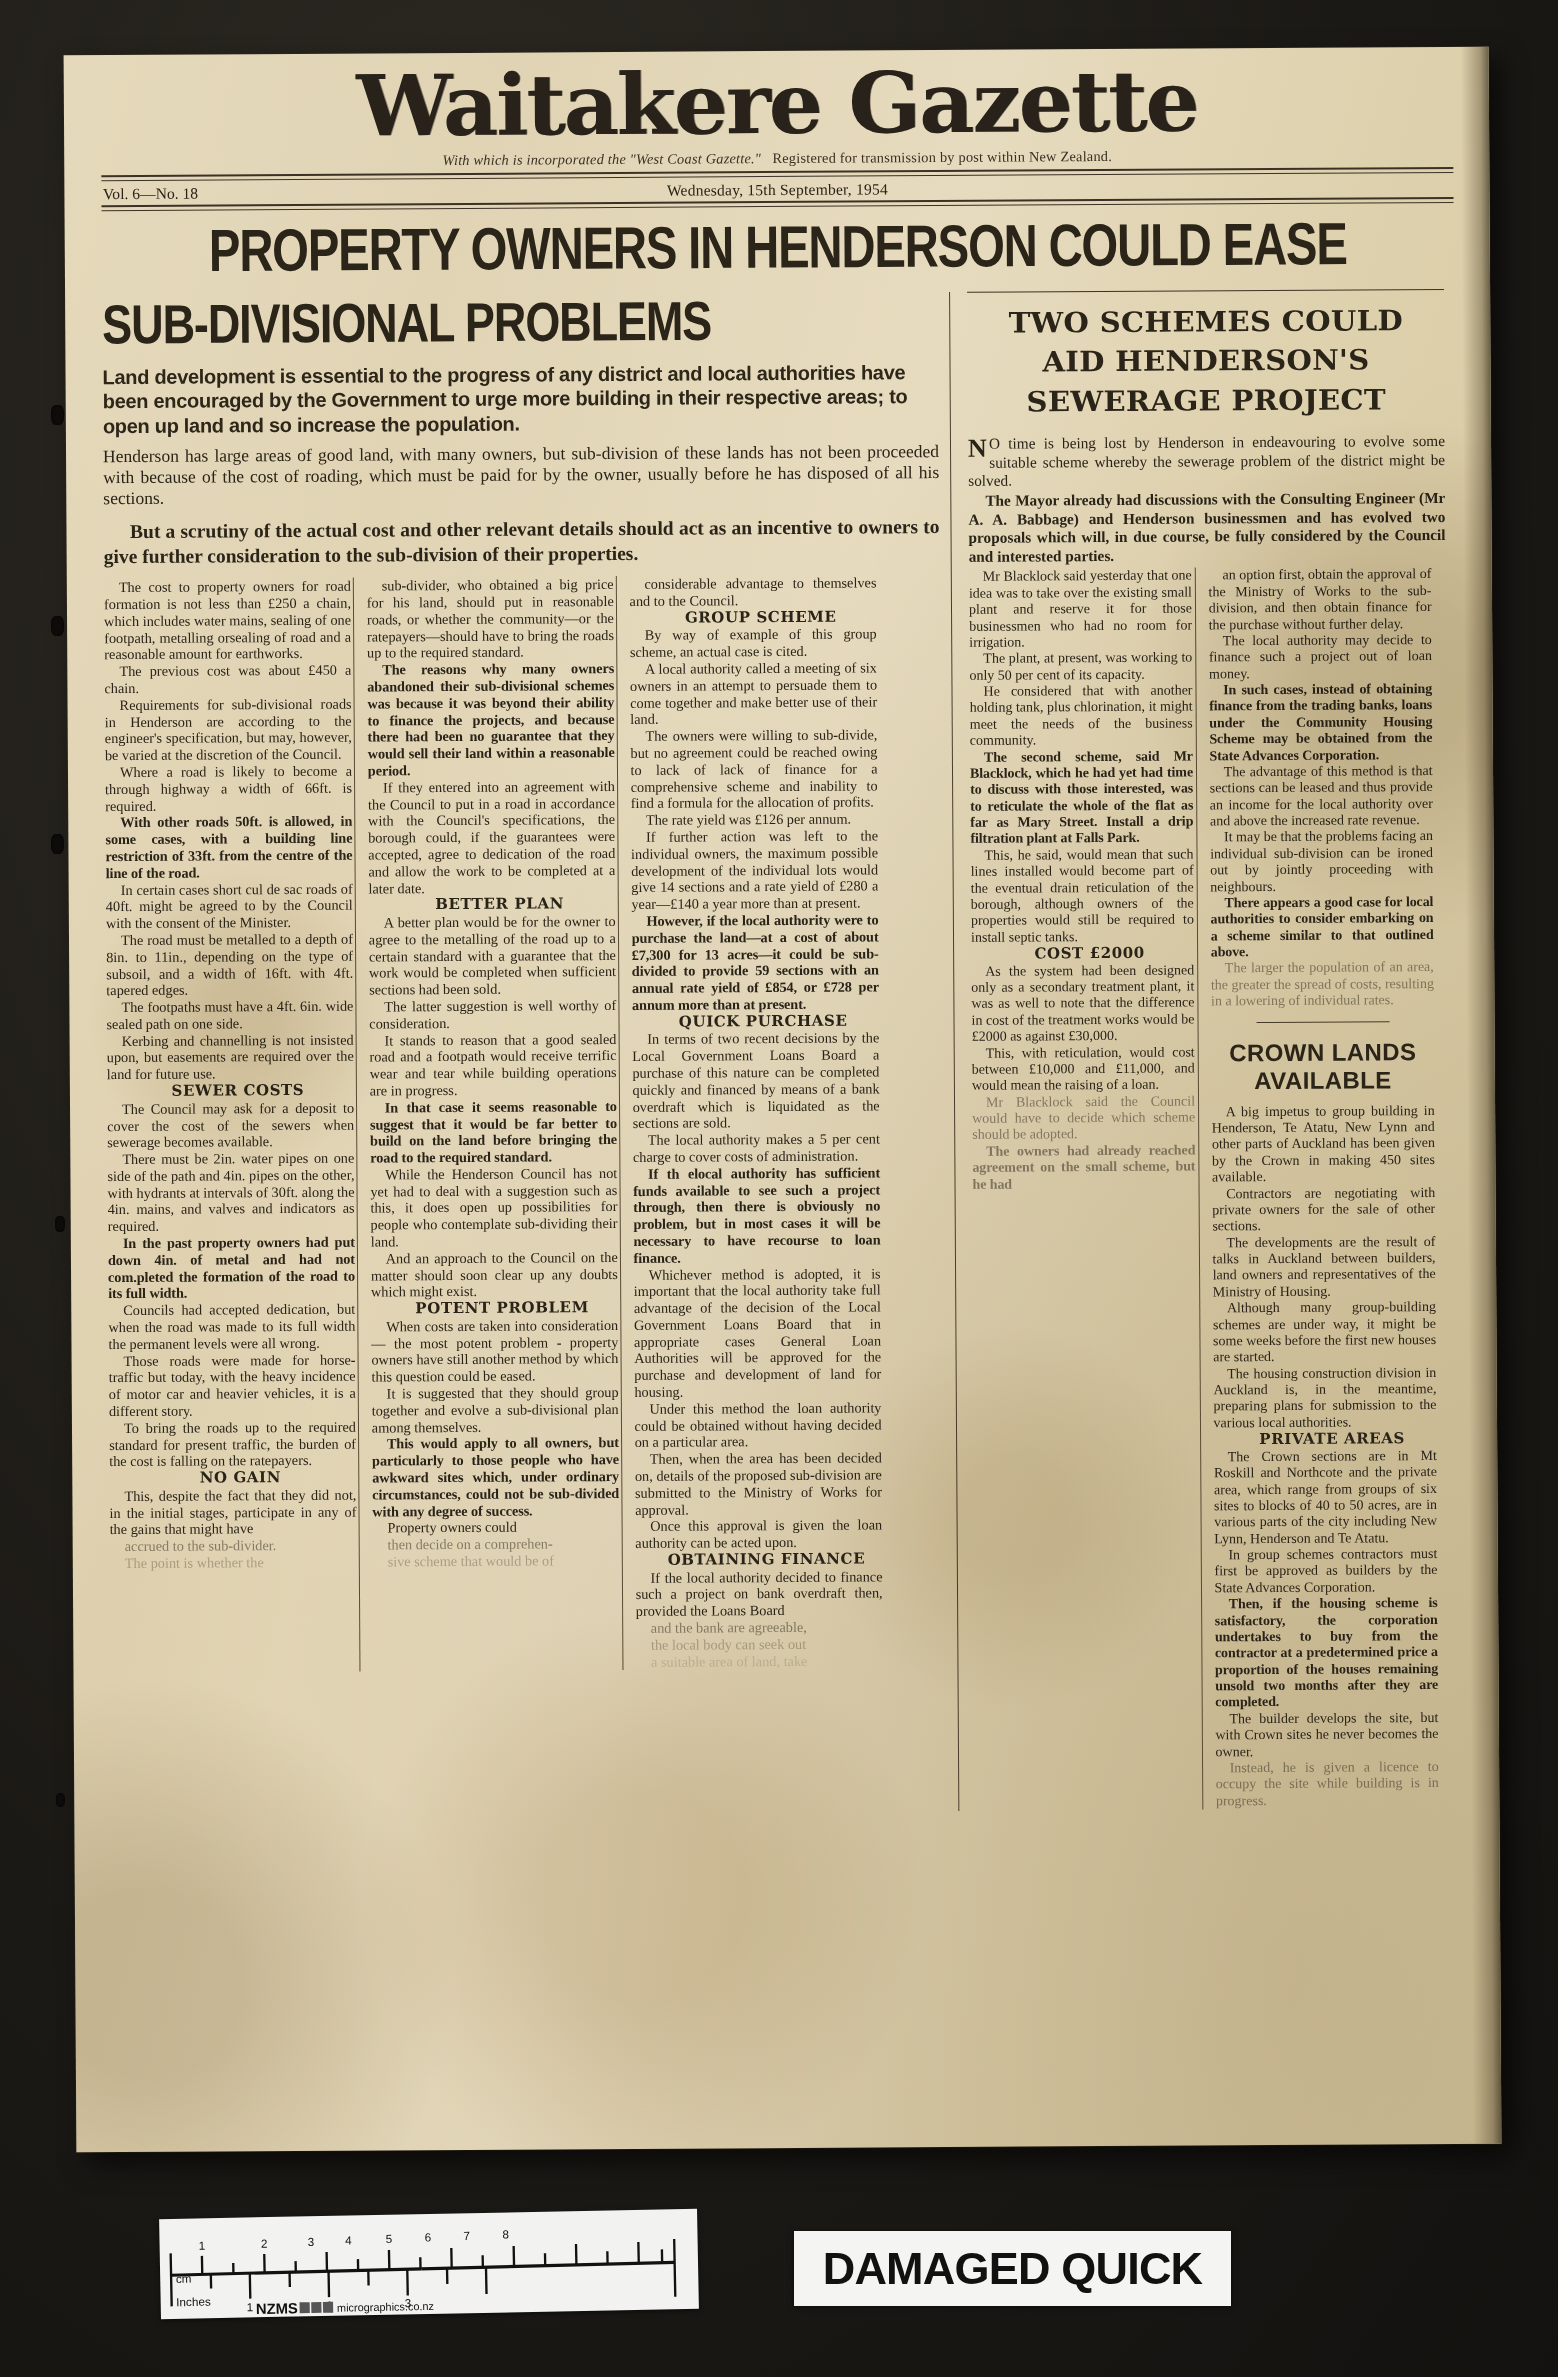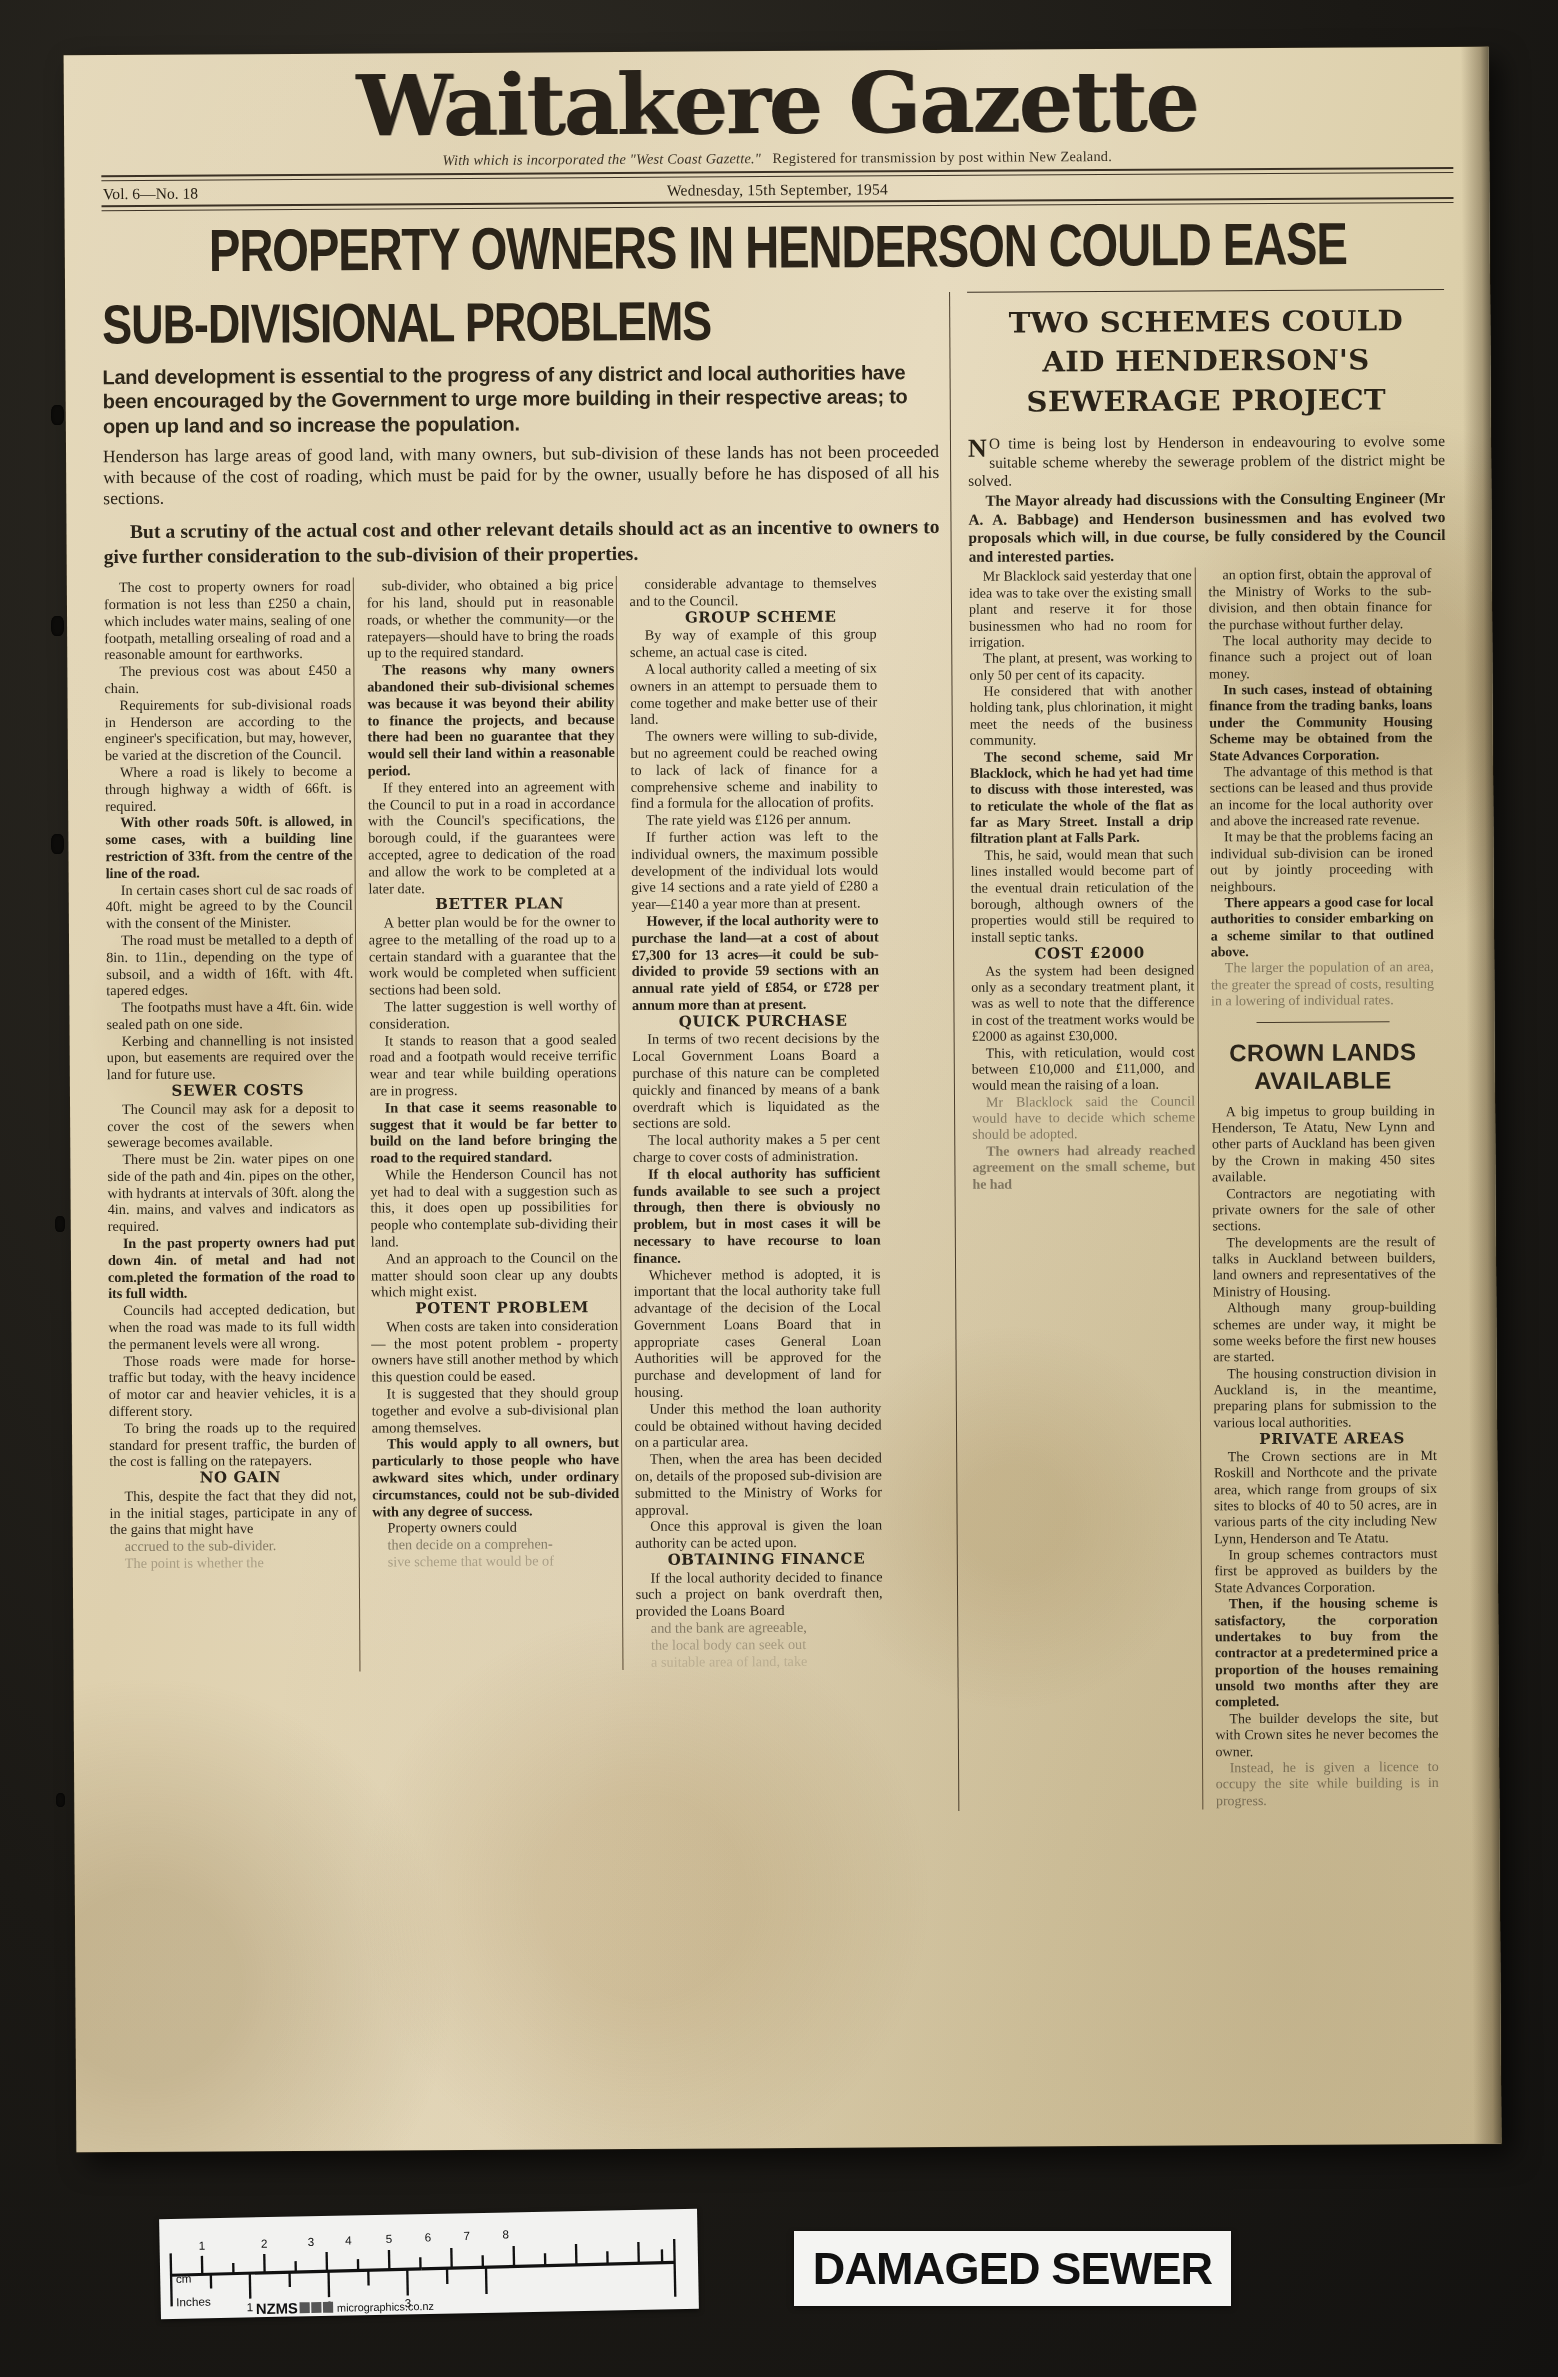--- a/index.html
+++ b/index.html
@@ -381,17 +381,17 @@
         <text x="122" y="124" font-size="19" font-weight="700">NZMS</text>
         <rect x="178" y="110" width="13" height="14" fill="#555"></rect>
         <rect x="193" y="110" width="13" height="14" fill="#555"></rect>
         <rect x="208" y="110" width="13" height="14" fill="#555"></rect>
         <text x="226" y="123" font-size="14">micrographics.co.nz</text>
       </g>
     </svg>
   </div>
 
   <div id="dmg">
-    <span>DAMAGED SEWER</span>
+    <span>DAMAGED QUICK</span>
   </div>
 
 </div>
 
 
 </body></html>

